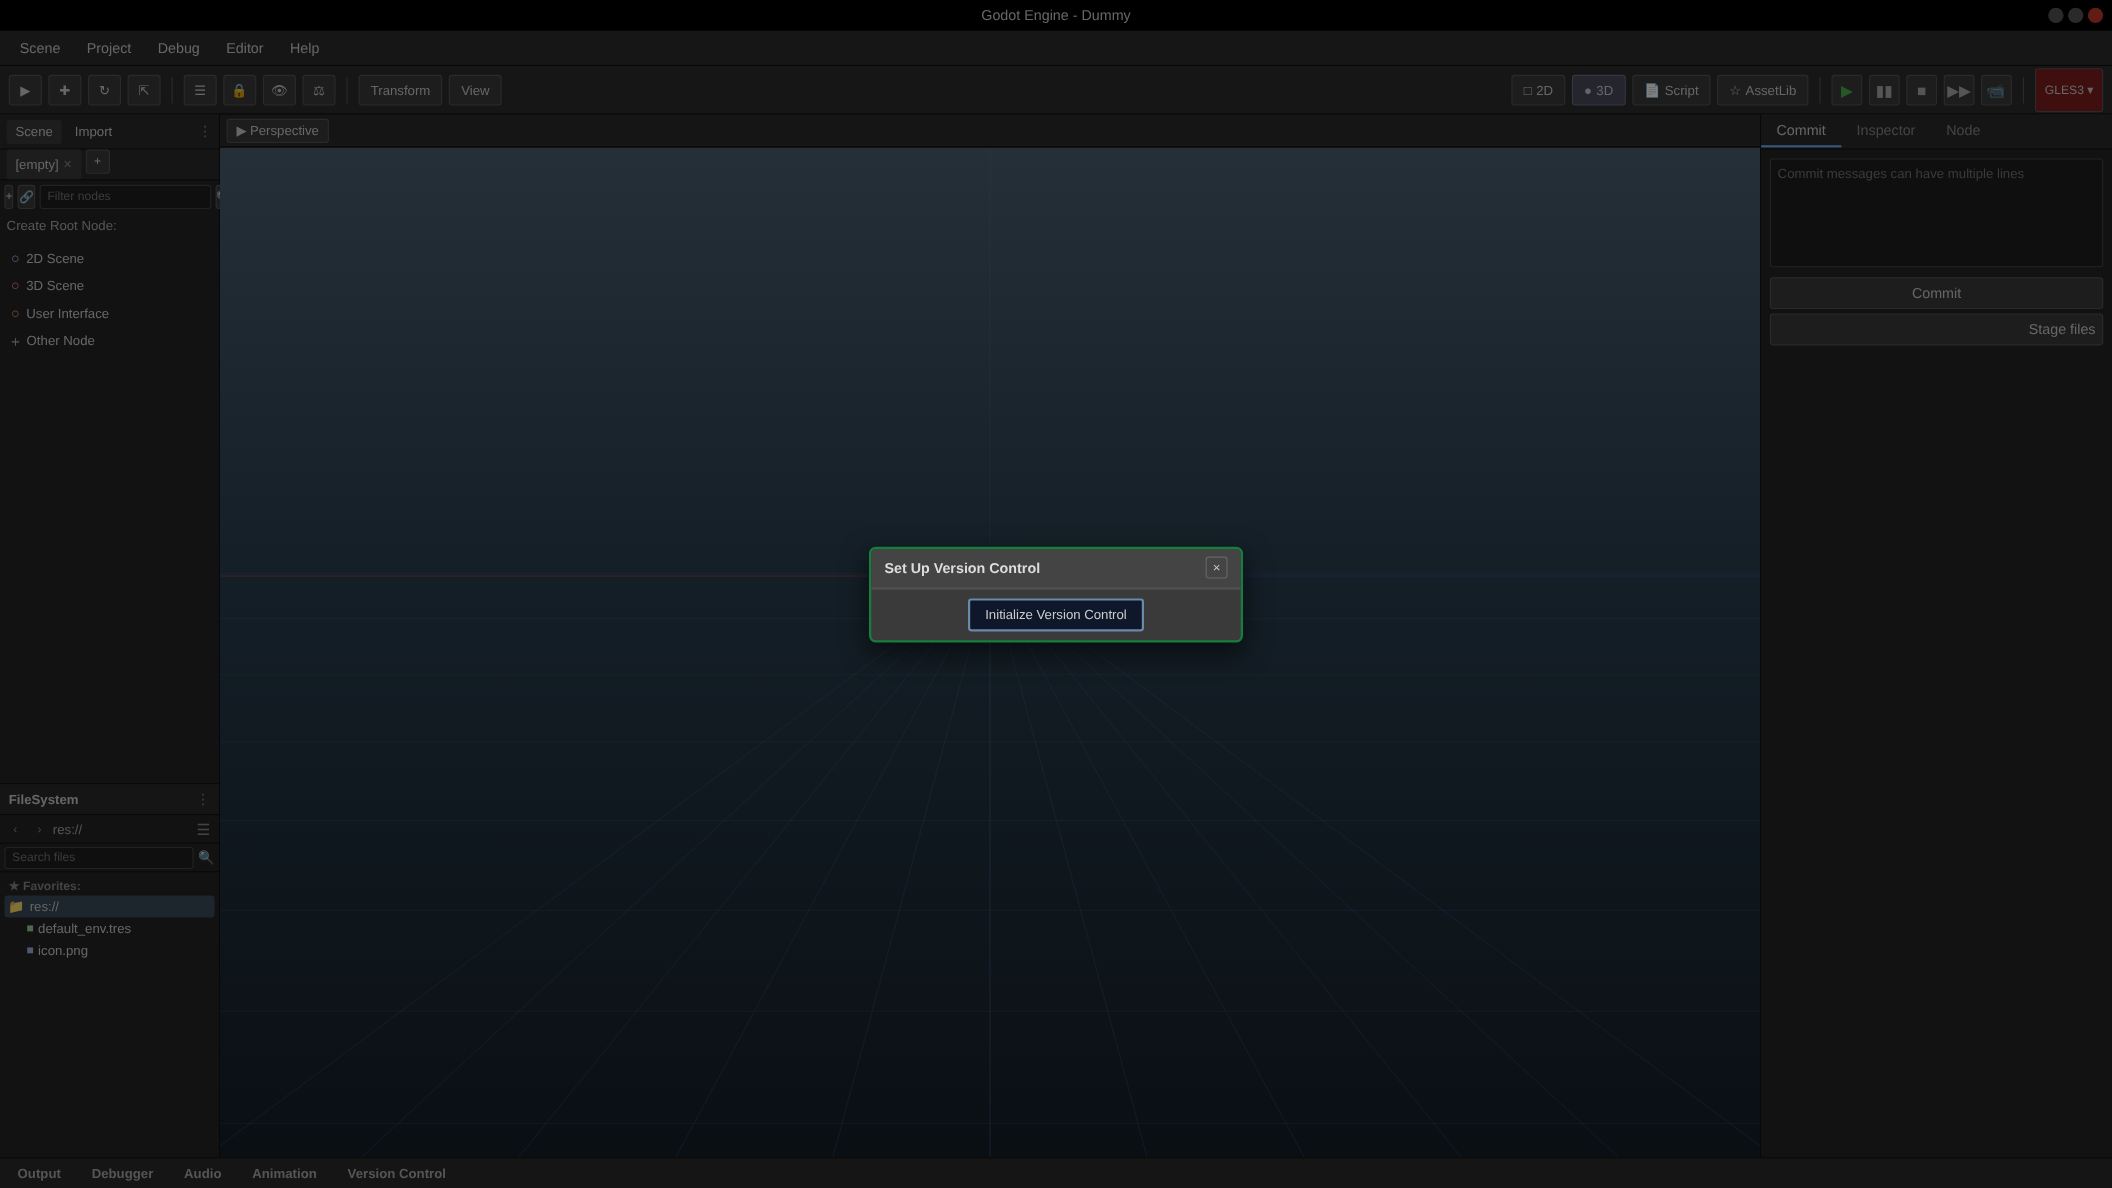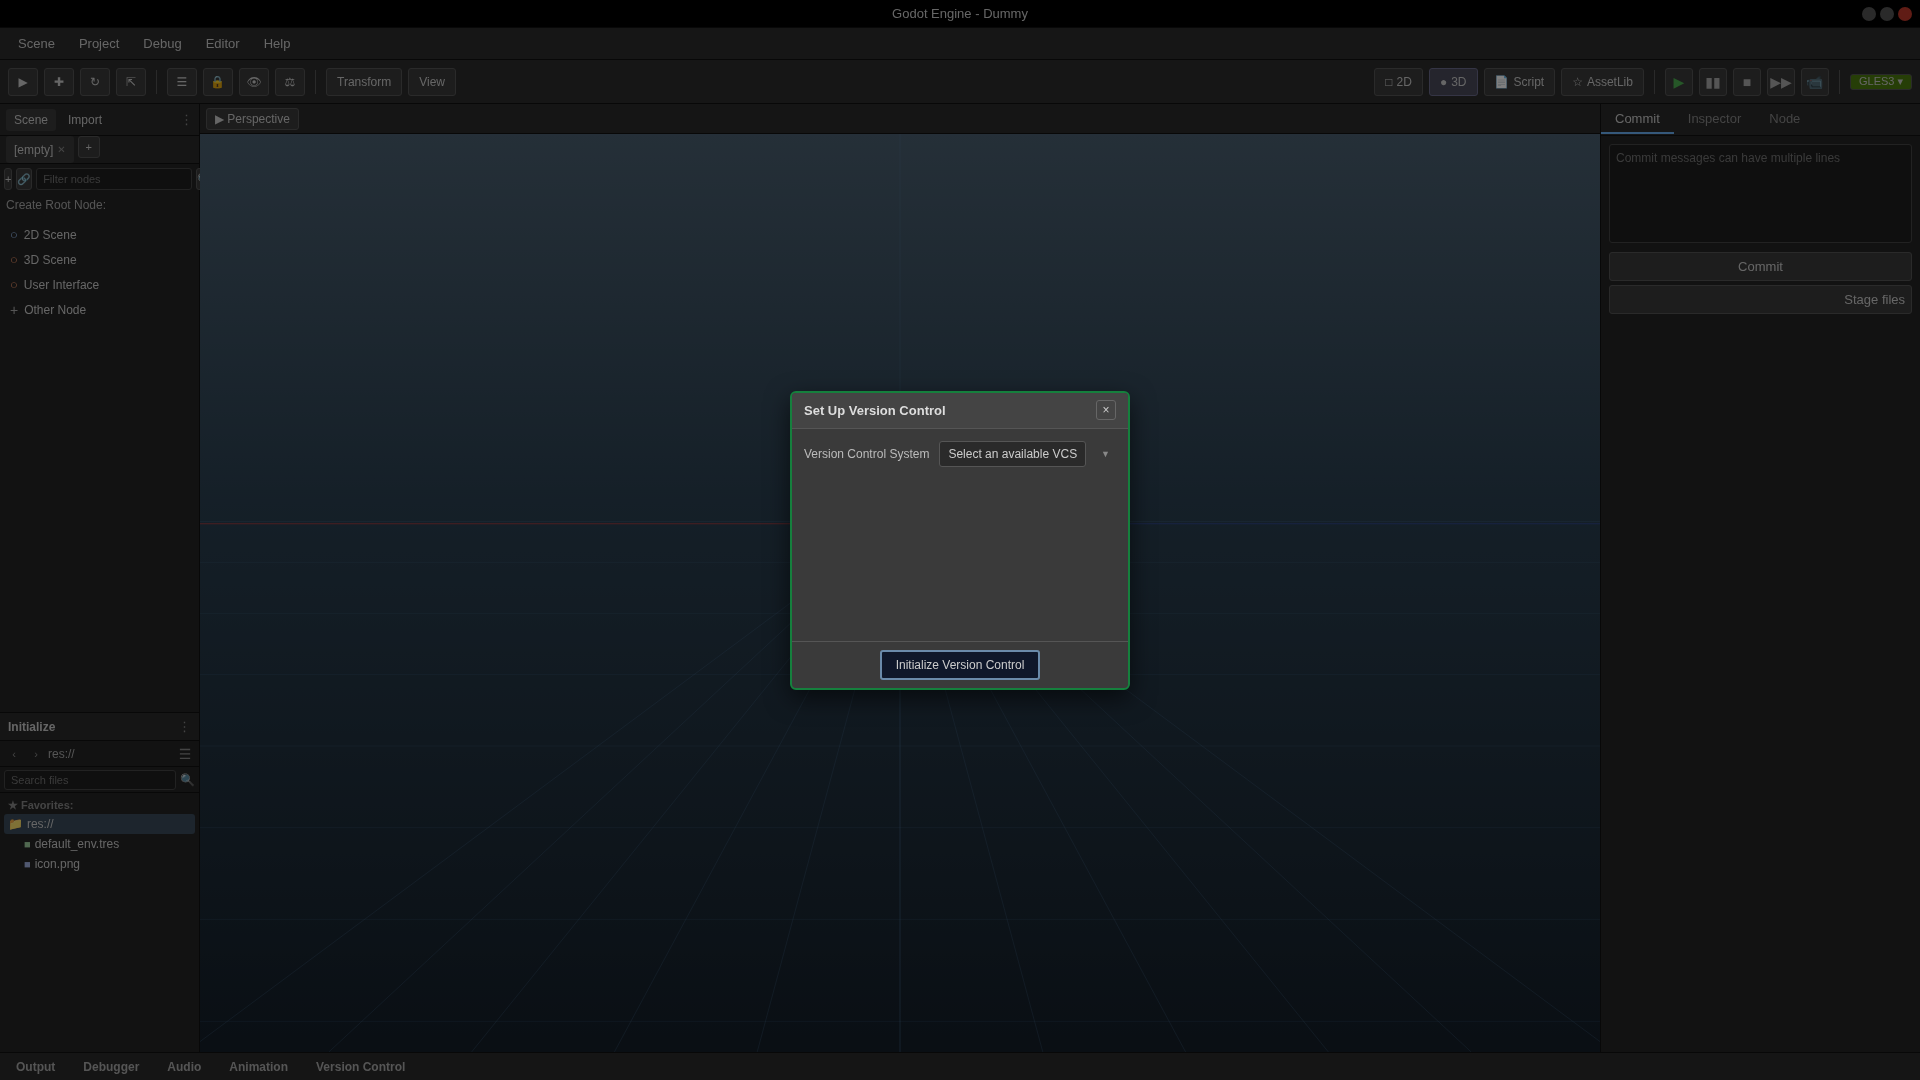--- a/index.html
+++ b/index.html
@@ -108,23 +108,23 @@
       color: #aaa;
       display: flex;
       align-items: center;
       justify-content: center;
       cursor: pointer;
       font-size: 14px;
     }
     .play-btn.green { color: #4caf50; }
 
     .gles-badge {
-      height: 16px;
+      height: 40px;
       padding: 0 8px;
-      background: #4d7c0f;
+      background: #7f1d1d;
       border: 1px solid #555;
       border-radius: 3px;
       color: #ccc;
       font-size: 11px;
       display: flex;
       align-items: center;
     }
 
     .toolbar-spacer { flex: 1; }
 
@@ -779,21 +779,21 @@
       <textarea class="commit-msg-area" placeholder="Commit messages can have multiple lines" style=""></textarea>
       <button class="commit-action-btn">Commit</button>
       <button class="stage-files-btn">Stage files</button>
     </div>
   </div>
 
 </div>
 
 <div id="filesystem-panel">
   <div id="fs-header">
-    <span class="fs-title">Initialize</span>
+    <span class="fs-title">FileSystem</span>
     <span class="fs-more">⋮</span>
   </div>
   <div id="fs-nav">
     <button class="fs-nav-btn">‹</button>
     <button class="fs-nav-btn">›</button>
     <span class="fs-path">res://</span>
     <span class="fs-layout-btn">☰</span>
   </div>
   <div id="fs-search">
     <input class="fs-search-input" type="text" placeholder="Search files" style="">
@@ -823,28 +823,17 @@
   <span class="bottom-tab">Animation</span>
   <span class="bottom-tab">Version Control</span>
 </div>
 
 <div id="modal-overlay">
   <div id="modal">
     <div id="modal-header">
       <span class="modal-title">Set Up Version Control</span>
       <button class="modal-close">×</button>
     </div>
-    <div id="modal-body">
-      <div class="vcs-row">
-        <span class="vcs-label">Version Control System</span>
-        <div class="vcs-select-wrapper">
-          <select class="vcs-select">
-            <option value="Select an available VCS">Select an available VCS</option>
-          </select>
-        </div>
-      </div>
-      <div id="modal-spacer"></div>
-    </div>
     <div id="modal-footer">
       <button class="init-btn">Initialize Version Control</button>
     </div>
   </div>
 </div>
 
 </body></html>

